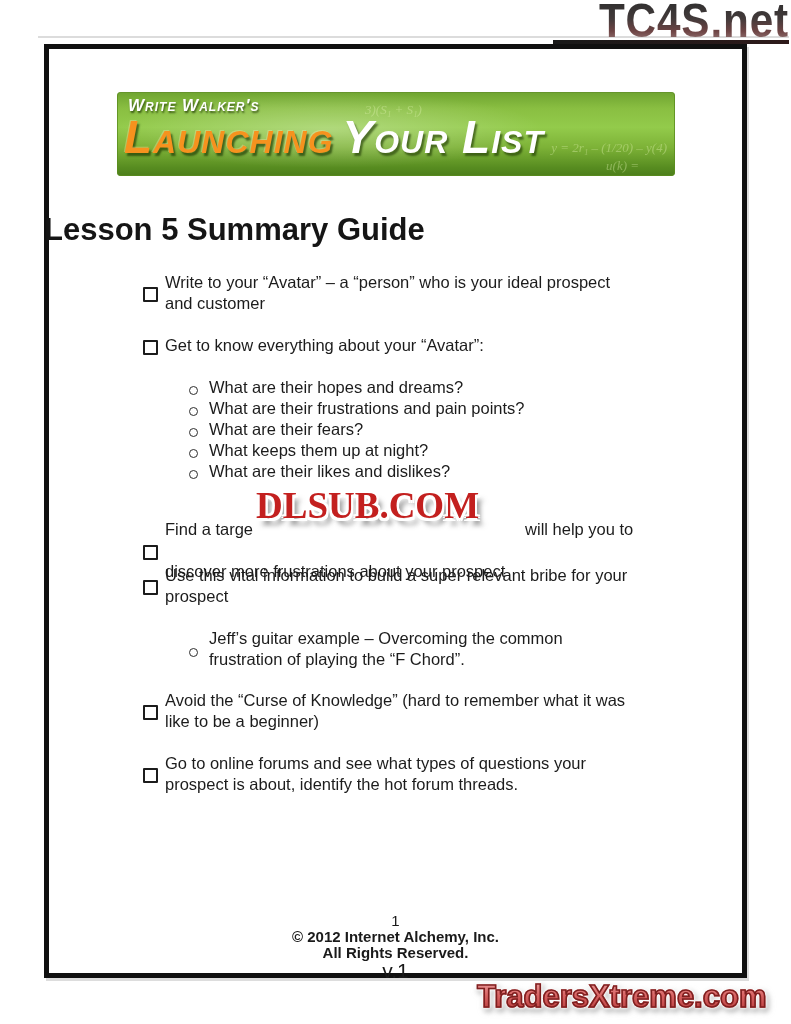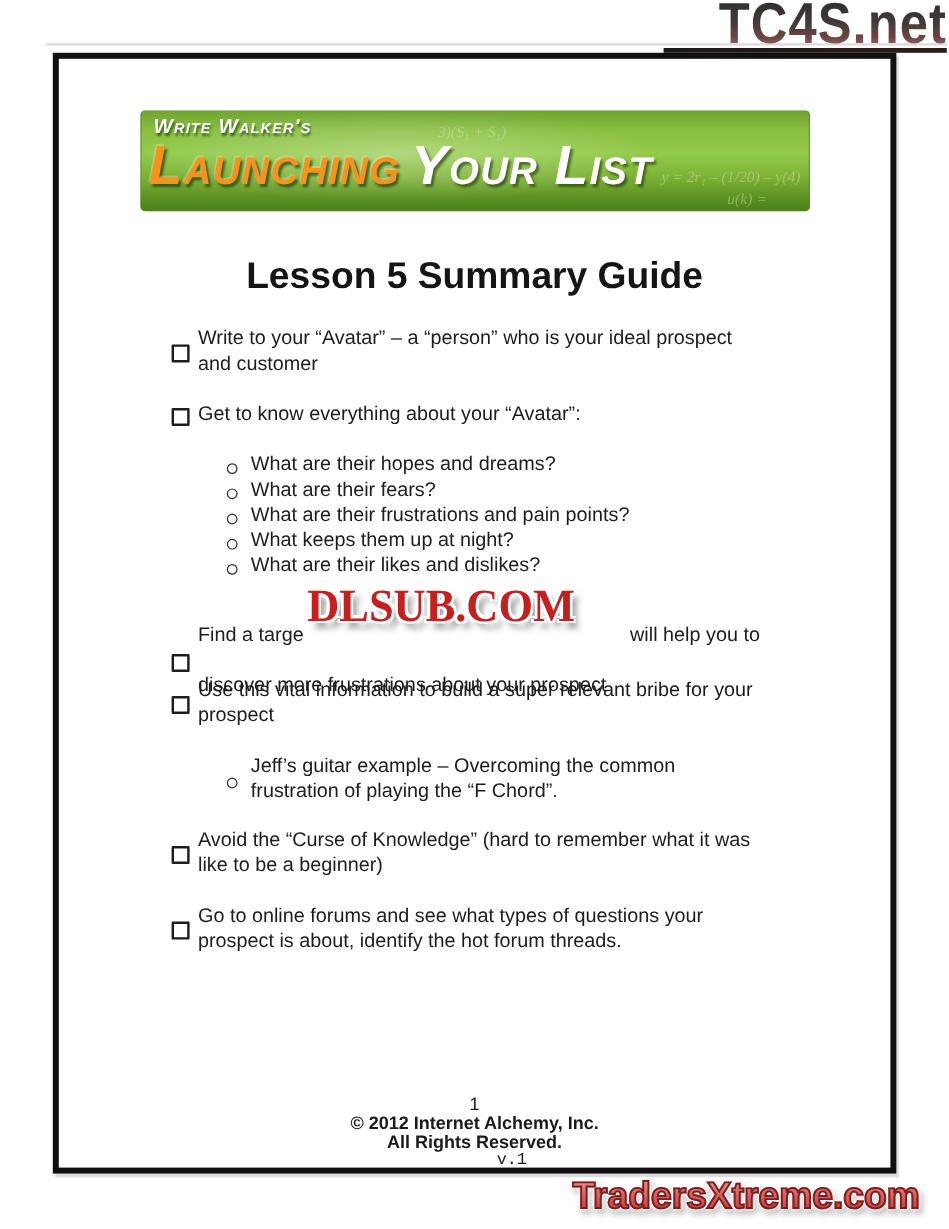--- a/index.html
+++ b/index.html
@@ -41,21 +41,21 @@
     text-shadow:1px 2px 2px rgba(25,50,0,.7);}
   .banner-main{position:absolute;left:7px;top:17px;white-space:nowrap;
     font-weight:bold;font-style:italic;font-variant:small-caps;
     font-size:46px;line-height:56px;letter-spacing:1px;}
   .banner-main .t1{color:var(--launching_orange,#f6921e);
     text-shadow:-1px -1px 0 rgba(255,230,170,.35),2px 3px 2px rgba(25,50,0,.65);}
   .banner-main .t2{color:#fff;margin-left:9px;
     text-shadow:2px 3px 2px rgba(25,50,0,.6);}
 
   
-  .title{position:absolute;left:44px;top:212px;width:703px;text-align:center;
+  .title{position:absolute;left:44px;top:212px;width:703px;text-align:left;
     font-weight:bold;font-size:31px;color:#151515;z-index:2;}
   .bullet{position:absolute;left:143px;width:545px;display:flex;align-items:center;z-index:2;}
   .cb{flex:none;width:11px;height:11px;border:2px solid #1c1c1c;border-radius:1px;
     margin:3px 7px 0 0;background:#fff;}
   .btext{font-size:16.5px;line-height:21px;white-space:pre-line;color:#1c1c1c;}
   .subgroup{position:absolute;left:189px;width:500px;z-index:2;}
   .subrow{display:flex;align-items:center;}
   .circ{flex:none;width:7px;height:7px;border:1.5px solid #2e2e2e;border-radius:50%;
     margin:6px 11px 0 0;background:#fff;}
   .wm-gap{display:inline-block;width:272px;}
@@ -67,21 +67,21 @@
     color:var(--dlsub_red,#c3201f);
     text-shadow:-2px 0 0 #fff,2px 0 0 #fff,0 -2px 0 #fff,0 2px 0 #fff,
       -2px -2px 0 #fff,2px 2px 0 #fff,-2px 2px 0 #fff,2px -2px 0 #fff,
       5px 6px 5px rgba(60,60,60,.55);}
 
   
   .footer-line{position:absolute;left:44px;width:703px;text-align:center;z-index:2;}
   .f-page{top:912px;font-size:15px;}
   .f-copy{top:928px;font-size:15px;font-weight:bold;}
   .f-rights{top:944px;font-size:15px;font-weight:bold;}
-  .f-ver{top:959px;font-size:14px;font-family:Liberation Mono, monospace;padding-left:31px;}
+  .f-ver{top:959px;font-size:21px;font-family:Liberation Sans, sans-serif;}
 
   
   .txtreme{position:absolute;left:477px;top:980px;z-index:6;white-space:nowrap;
     font-weight:bold;font-size:31px;line-height:34px;letter-spacing:0px;
     -webkit-text-stroke:1.6px #7e1f1f;
     background:linear-gradient(180deg,#eda4a4 0%,var(--traders_red,#d86363) 45%,#b23636 100%);
     -webkit-background-clip:text;background-clip:text;color:transparent;
     filter:drop-shadow(0 0 2px rgba(255,255,255,.95)) drop-shadow(0 0 1px rgba(255,255,255,.9))
            drop-shadow(2px 3px 2px rgba(130,130,130,.55));}
 </style>
@@ -118,25 +118,25 @@
   <div class="btext">Get to know everything about your “Avatar”:</div>
 </div>
 
 <div class="subgroup" style="top:377px">
   <div class="subrow">
     <span class="circ"></span>
     <div class="btext">What are their hopes and dreams?</div>
   </div>
   <div class="subrow">
     <span class="circ"></span>
-    <div class="btext">What are their fears?</div>
+    <div class="btext">What are their frustrations and pain points?</div>
   </div>
   <div class="subrow">
     <span class="circ"></span>
-    <div class="btext">What are their frustrations and pain points?</div>
+    <div class="btext">What are their fears?</div>
   </div>
   <div class="subrow">
     <span class="circ"></span>
     <div class="btext">What keeps them up at night?</div>
   </div>
   <div class="subrow">
     <span class="circ"></span>
     <div class="btext">What are their likes and dislikes?</div>
   </div>
 </div>

